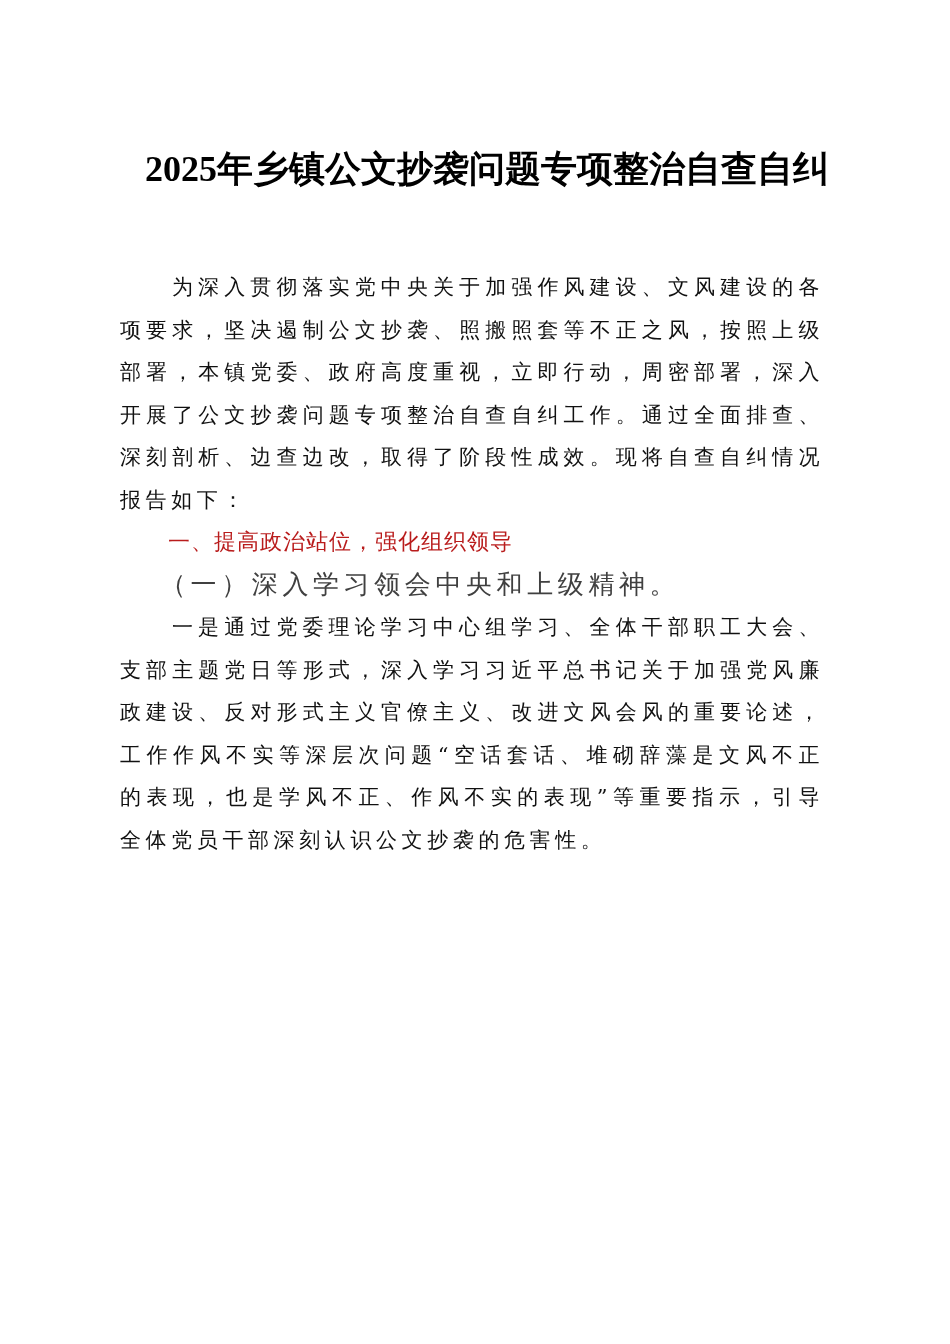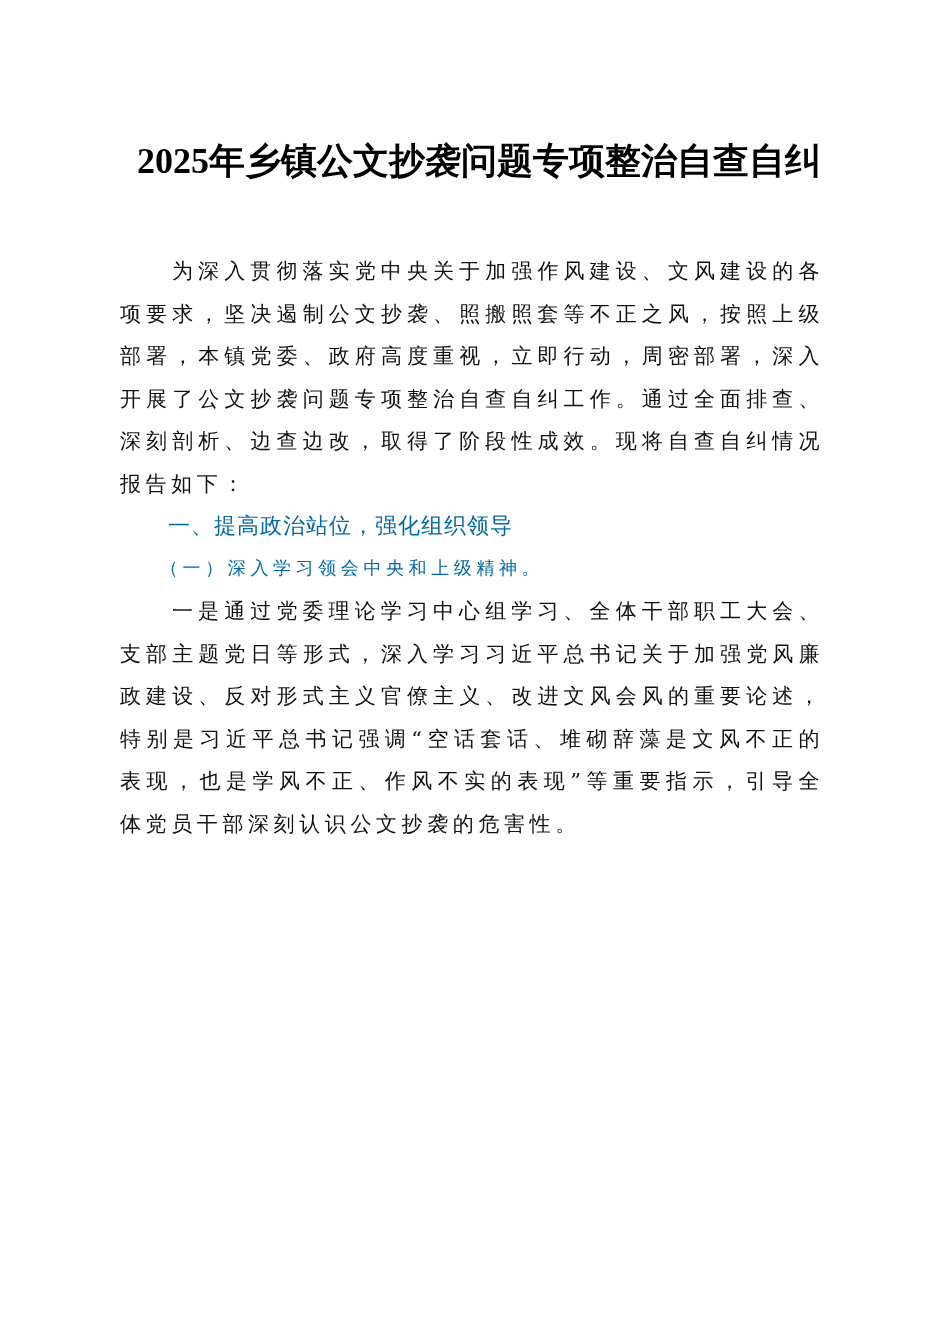--- a/index.html
+++ b/index.html
@@ -28,68 +28,68 @@
       left: 120px;
       top: 134px;
       width: 710px;
       text-align: center;
       font-family: "Liberation Serif", "DejaVu Serif", serif;
       font-weight: bold;
       font-size: 36px;
       line-height: 46px;
       letter-spacing: 0px;
       color: #000000;
-      margin: 4px;
+      margin: 12px;
     }
     .title span { display: block; }
     .body {
       position: absolute;
       left: 120px;
-      top: 250px;
+      top: 266px;
       width: 704px;
     }
     .para {
       margin: 0;
       font-family: "DejaVu Serif", "Liberation Serif", serif;
       font-size: 21px;
       line-height: 42.5px;
       letter-spacing: 4.6px;
       text-align: justify;
       text-indent: 52px;
       color: #111111;
       word-break: break-all;
     }
     .heading1 {
       margin: 0;
       font-family: "DejaVu Sans", "Liberation Sans", sans-serif;
       font-size: 22px;
       line-height: 42.5px;
       letter-spacing: 1px;
       text-indent: 48px;
-      color: #0369a1;
+      color: #b91c1c;
       font-weight: normal;
     }
     .heading2 {
       margin: 0;
-      font-family: Liberation Mono, monospace;
-      font-size: 18px;
+      font-family: Liberation Serif, serif;
+      font-size: 26px;
       line-height: 42.5px;
       letter-spacing: 4.6px;
       text-indent: 40px;
-      color: #0369a1;
+      color: #404040;
       font-weight: normal;
     }
   </style>
 </head>
 <body>
 
 <div class="page">
   <h1 class="title">
     <span>2025年乡镇公文抄袭问题专项整治自查自纠</span>
   </h1>
 
   <div class="body">
     <p class="para">为深入贯彻落实党中央关于加强作风建设、文风建设的各项要求，坚决遏制公文抄袭、照搬照套等不正之风，按照上级部署，本镇党委、政府高度重视，立即行动，周密部署，深入开展了公文抄袭问题专项整治自查自纠工作。通过全面排查、深刻剖析、边查边改，取得了阶段性成效。现将自查自纠情况报告如下：</p>
     <h2 class="heading1">一、提高政治站位，强化组织领导</h2>
     <h3 class="heading2">（一）深入学习领会中央和上级精神。</h3>
-    <p class="para">一是通过党委理论学习中心组学习、全体干部职工大会、支部主题党日等形式，深入学习习近平总书记关于加强党风廉政建设、反对形式主义官僚主义、改进文风会风的重要论述，特别是习近平总书记强调“空话套话、堆砌辞藻是文风不正的表现，也是学风不正、作风不实的表现”等重要指示，引导全体党员干部深刻认识公文抄袭的危害性。</p>
+    <p class="para">一是通过党委理论学习中心组学习、全体干部职工大会、支部主题党日等形式，深入学习习近平总书记关于加强党风廉政建设、反对形式主义官僚主义、改进文风会风的重要论述，工作作风不实等深层次问题“空话套话、堆砌辞藻是文风不正的表现，也是学风不正、作风不实的表现”等重要指示，引导全体党员干部深刻认识公文抄袭的危害性。</p>
   </div>
 </div>
 
 </body></html>

